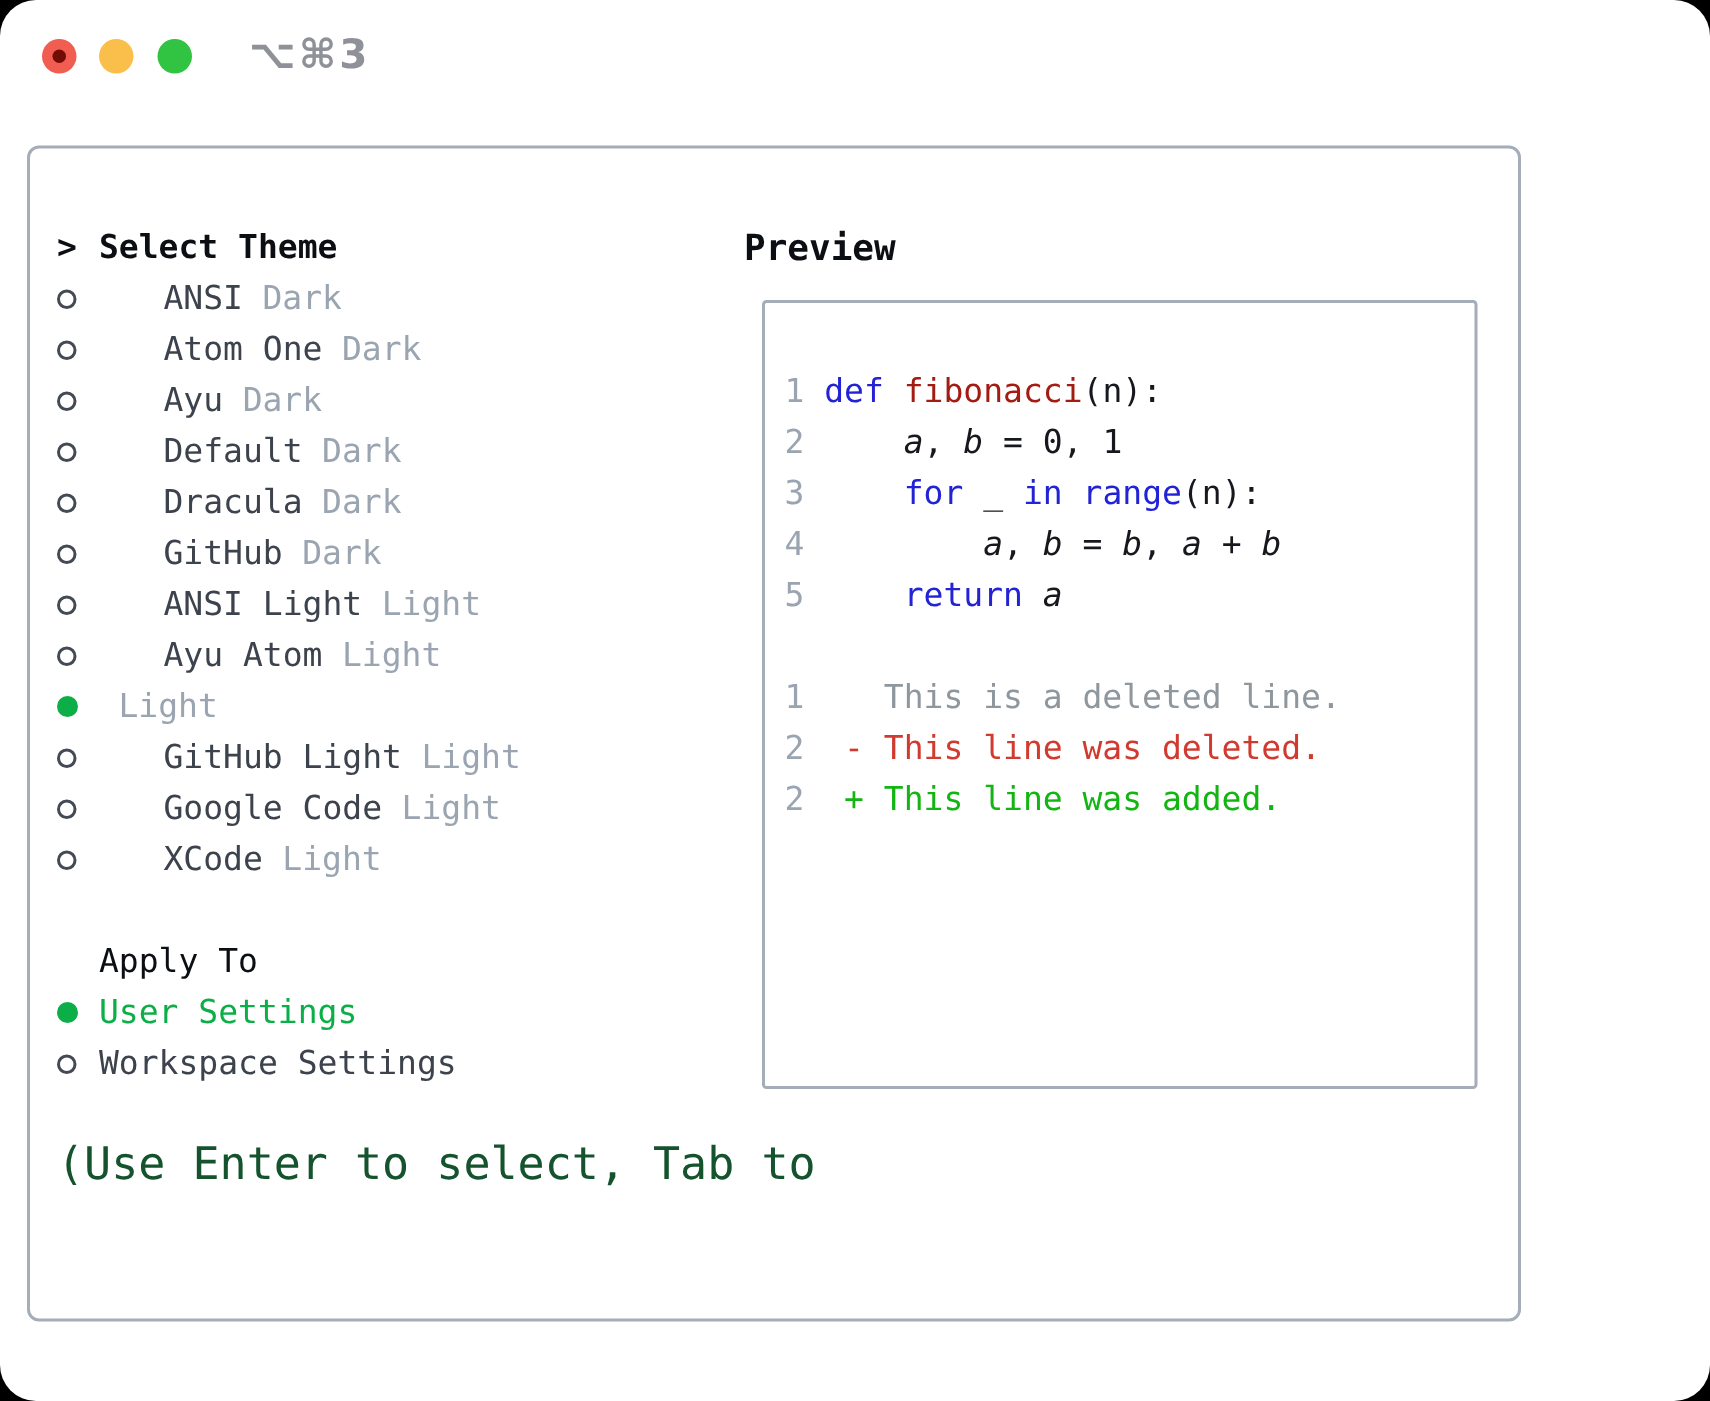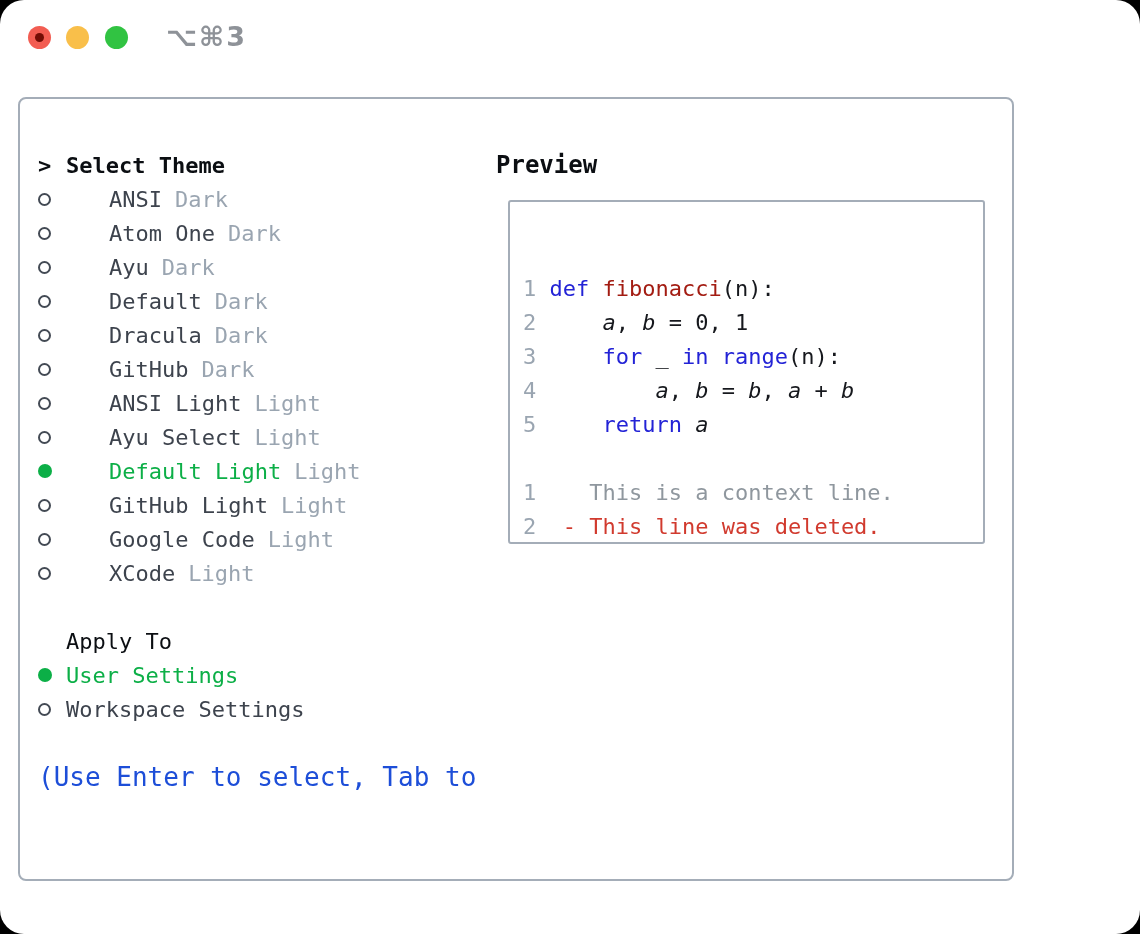--- a/index.html
+++ b/index.html
@@ -44,31 +44,31 @@
   .ringfill {
     width: 14px; height: 14px; border-radius: 50%; background: #0caf47; border: none;
   }
   .heading { font-weight: bold; color: #0b0e12; }
   .subheading { color: #0b0e12; }
   .tname { color: #3d434d; margin-left: 43px; }
   .tname.selgreen { color: #0caf47; }
   .ttag { color: #9aa5b1; margin-left: 13px; }
   .optlabel { color: #3d434d; }
   .optlabel.selgreen { color: #0caf47; }
-  .hintrow { height: 34px; line-height: 34px; font-size: 26px; color: #1d4ed8; white-space: pre; }
+  .hintrow { height: 34px; line-height: 34px; font-size: 30px; color: #14532d; white-space: pre; }
 
   
   .preview-h {
     position: absolute; left: 476px; top: 49px; height: 34px; line-height: 34px;
     font-size: 24px; font-weight: bold; color: #0b0e12;
   }
   .preview-box {
-    position: absolute; left: 488px; top: 101px; width: 477px; height: 344px;
+    position: absolute; left: 488px; top: 101px; width: 477px; height: 526px;
     border: 2px solid #a4adb8; border-radius: 3px;
-    padding: 70px 0 0 13px; font-size: 22px; background: #fff;
+    padding: 43px 0 0 13px; font-size: 22px; background: #fff;
   }
   .cl { height: 34px; line-height: 34px; white-space: pre; }
   .ln  { color: #9aa5b1; display: inline-block; width: 1ch; text-align: right; margin-right: 1ch; }
   .ln2 { color: #9aa5b1; display: inline-block; width: 1ch; text-align: right; margin-right: 2ch; }
   .kw { color: #2323d6; }
   .fn { color: #a31c12; }
   .pl { color: #16181d; }
   .vr { color: #16181d; font-style: italic; }
   .ctx { color: #8f979e; }
   .del { color: #d13a2e; }
@@ -134,27 +134,26 @@
       </div>
 
       <div class="row">
         <span class="marker"><span class="ring"></span></span>
         <span class="tname">ANSI Light</span>
         <span class="ttag">Light</span>
       </div>
 
       <div class="row">
         <span class="marker"><span class="ring"></span></span>
-        <span class="tname">Ayu Select</span>
+        <span class="tname">Ayu Atom</span>
         <span class="ttag">Light</span>
       </div>
 
       <div class="row">
         <span class="marker"><span class="ring ringfill"></span></span>
-        <span class="tname selgreen">Default Light</span>
         <span class="ttag">Light</span>
       </div>
 
       <div class="row">
         <span class="marker"><span class="ring"></span></span>
         <span class="tname">GitHub Light</span>
         <span class="ttag">Light</span>
       </div>
 
       <div class="row">
@@ -200,20 +199,21 @@
       <div class="cl"><span class="ln">2</span><span class="pl">    </span><span class="vr">a</span><span class="pl">, </span><span class="vr">b</span><span class="pl"> = 0, 1</span></div>
 
       <div class="cl"><span class="ln">3</span><span class="pl">    </span><span class="kw">for</span><span class="pl"> _ </span><span class="kw">in</span><span class="pl"> </span><span class="kw">range</span><span class="pl">(n):</span></div>
 
       <div class="cl"><span class="ln">4</span><span class="pl">        </span><span class="vr">a</span><span class="pl">, </span><span class="vr">b</span><span class="pl"> = </span><span class="vr">b</span><span class="pl">, </span><span class="vr">a</span><span class="pl"> + </span><span class="vr">b</span></div>
 
       <div class="cl"><span class="ln">5</span><span class="pl">    </span><span class="kw">return</span><span class="pl"> </span><span class="vr">a</span></div>
 
       <div class="cl"></div>
 
-      <div class="cl"><span class="ln2">1</span><span class="ctx">  </span><span class="ctx">This is a context line.</span></div>
+      <div class="cl"><span class="ln2">1</span><span class="ctx">  </span><span class="ctx">This is a deleted line.</span></div>
 
       <div class="cl"><span class="ln2">2</span><span class="del">- </span><span class="del">This line was deleted.</span></div>
 
+      <div class="cl"><span class="ln2">2</span><span class="add">+ </span><span class="add">This line was added.</span></div>
 
     </div>
   </div>
 </div>
 
 </body></html>

